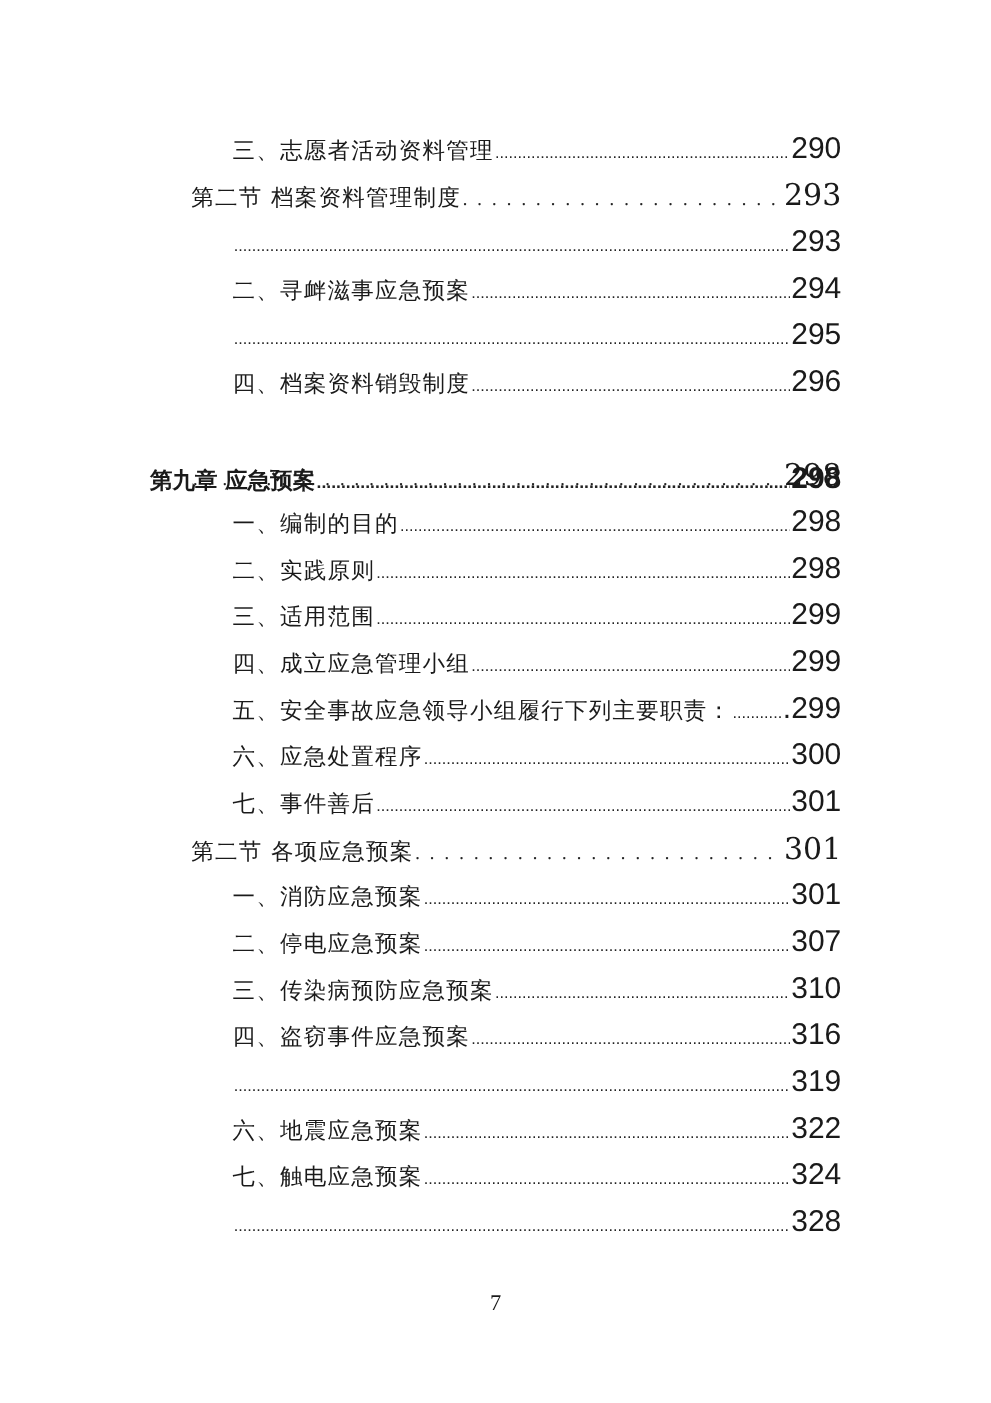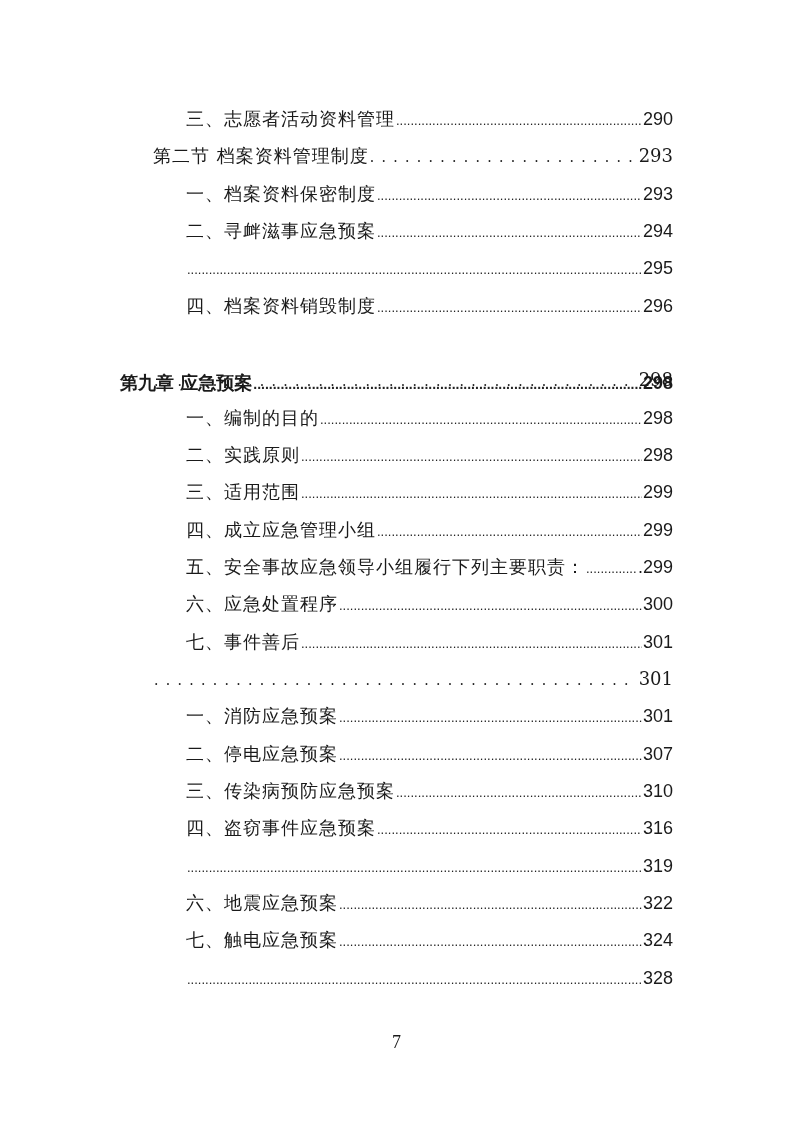--- a/index.html
+++ b/index.html
@@ -6,21 +6,21 @@
   body { width: 793px; height: 1122px; position: relative; overflow: hidden;
          font-family: "DejaVu Serif", "Liberation Serif", serif; color: #1a1a1a; }
   .toc { position: absolute; left: 0; top: 100px; width: 793px; }
   .row { position: absolute; display: flex; align-items: baseline; height: 26px;
          right: 120px; font-size: 18px; line-height: 26px; white-space: nowrap; text-align: right; }
   .row .title { flex: 0 0 auto; letter-spacing: 1px; }
   .row .leader { flex: 1 1 auto; overflow: hidden; margin: 0 1px;
          font-family: "Liberation Sans", sans-serif; font-size: 13px; letter-spacing: 0px;
          color: #222; }
   .row .leader::before { content: "........................................................................................................................................................................................................................"; }
-  .row .page { flex: 0 0 auto; font-family: "Liberation Sans", sans-serif; font-size: 18px; }
+  .row .page { flex: 0 0 auto; font-family: "Liberation Sans", sans-serif; font-size: 24px; }
   .lvl3 { left: 186px; }
   .lvl2 { left: 153px; }
   .lvl1 { left: 120px; font-weight: bold; font-family: "DejaVu Sans", "Liberation Sans", sans-serif; margin-top: 40px; }
   .lvl1 .title { letter-spacing: 0; }
   .lvl1 .leader { font-weight: bold; font-size: 14px; }
   .lvl1 .page { font-weight: bold; }
   .spaced .leader { letter-spacing: 7.3px; font-family: "DejaVu Serif", serif; font-size: 14px; }
   .spaced .leader::before { content: "............................................................"; }
   .spaced .page { font-family: "DejaVu Serif", "Liberation Serif", serif; margin-left: 4px; }
   .footer { position: absolute; top: 1032px; left: 0; width: 793px; text-align: center;
@@ -34,21 +34,20 @@
     <span class="title">三、志愿者活动资料管理</span>
     <span class="leader"></span>
     <span class="page">290</span>
   </div>
   <div class="row lvl2 spaced" style="top:43px">
     <span class="title">第二节  档案资料管理制度</span>
     <span class="leader"></span>
     <span class="page">293</span>
   </div>
   <div class="row lvl3" style="top:81px">
-    <span class="title">一、档案资料保密制度</span>
     <span class="leader"></span>
     <span class="page">293</span>
   </div>
   <div class="row lvl3" style="top:118px">
     <span class="title">二、寻衅滋事应急预案</span>
     <span class="leader"></span>
     <span class="page">294</span>
   </div>
   <div class="row lvl3" style="top:155px">
     <span class="leader"></span>
@@ -97,20 +96,21 @@
     <span class="title">六、应急处置程序</span>
     <span class="leader"></span>
     <span class="page">300</span>
   </div>
   <div class="row lvl3" style="top:529px">
     <span class="title">七、事件善后</span>
     <span class="leader"></span>
     <span class="page">301</span>
   </div>
   <div class="row lvl2 spaced" style="top:566px">
+    <span class="title">第二节  各项应急预案</span>
     <span class="leader"></span>
     <span class="page">301</span>
   </div>
   <div class="row lvl3" style="top:603px">
     <span class="title">一、消防应急预案</span>
     <span class="leader"></span>
     <span class="page">301</span>
   </div>
   <div class="row lvl3" style="top:641px">
     <span class="title">二、停电应急预案</span>

